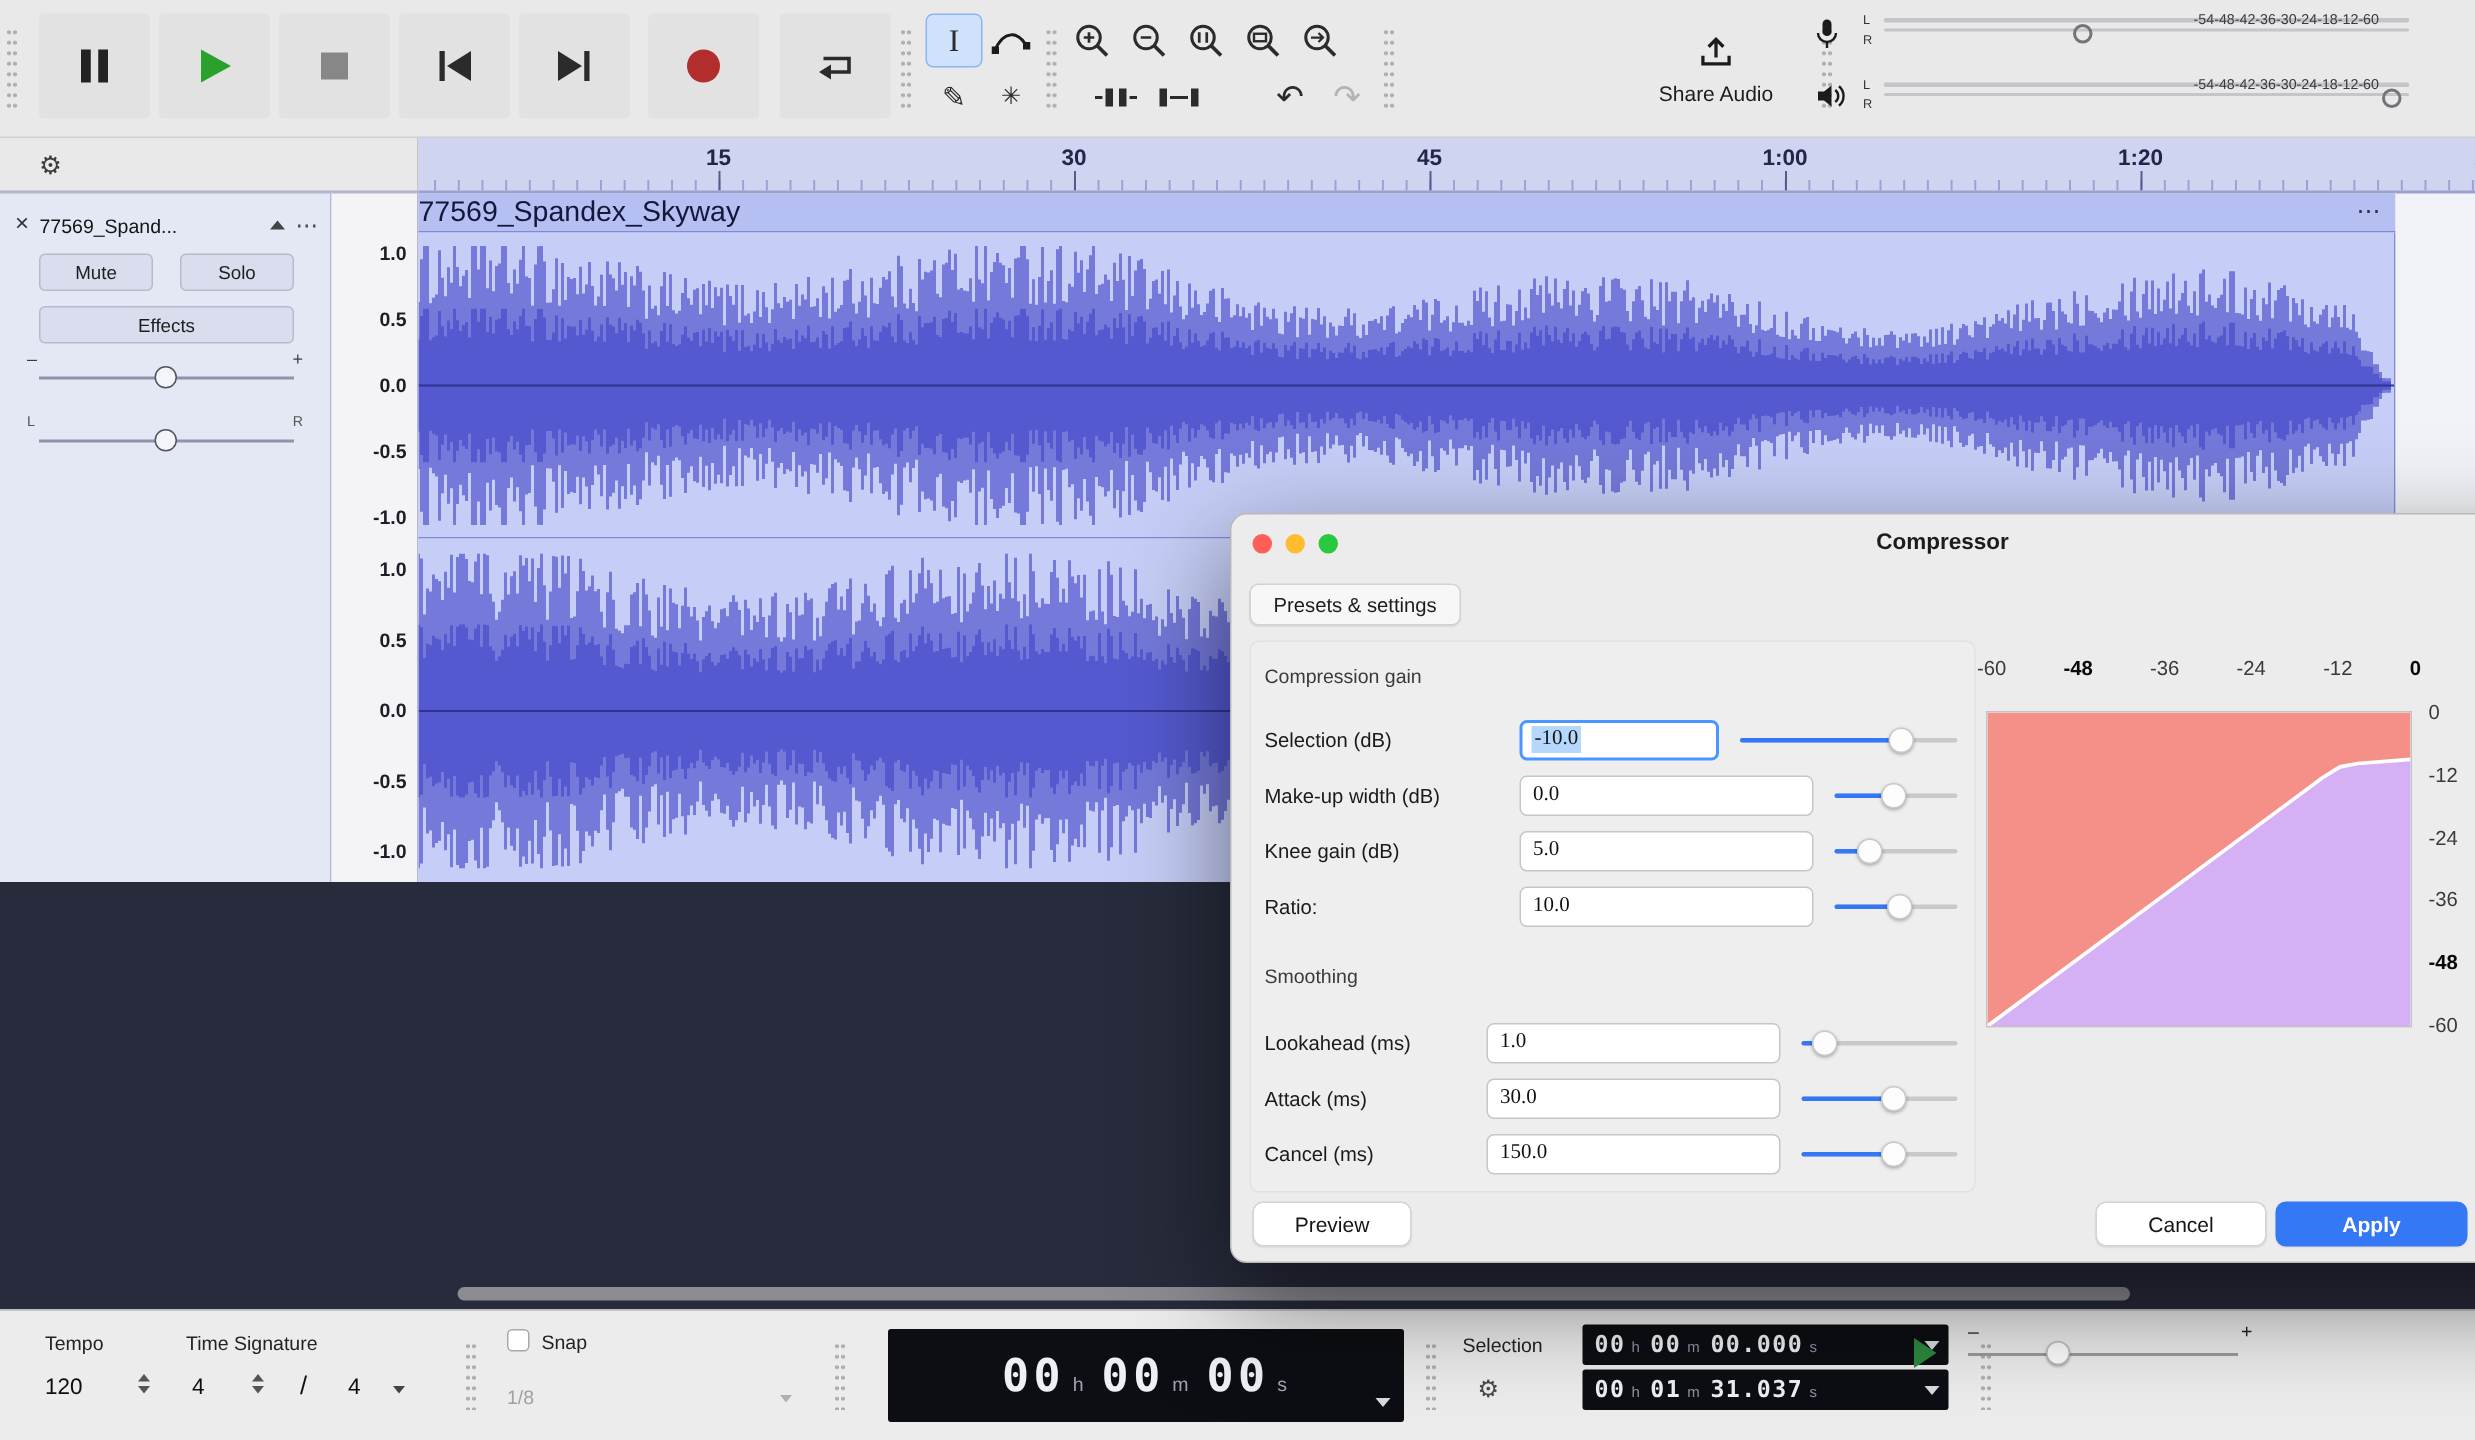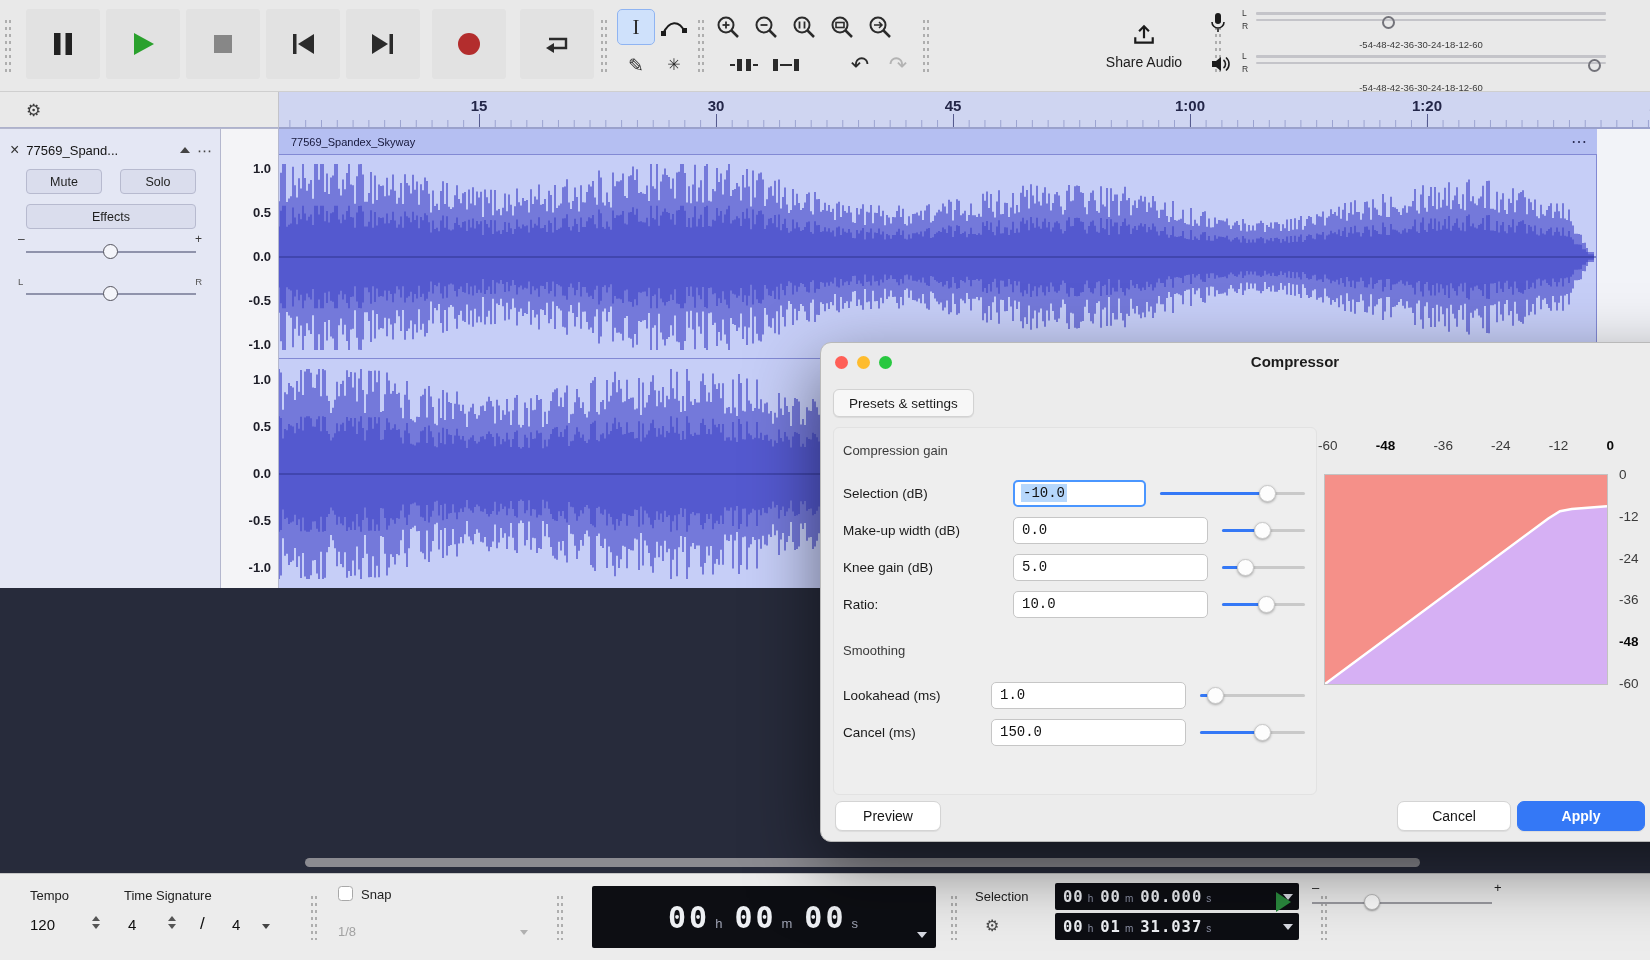--- a/index.html
+++ b/index.html
@@ -16,21 +16,21 @@
 .glyph.dim{color:#b3b3b3}
 .ibeam{font-family:"Liberation Serif",serif;font-size:21px;font-weight:400}
 .bigbtn{position:absolute;top:6px;height:80px;background:transparent;border:none;display:flex;flex-direction:column;align-items:center;justify-content:center;gap:7px}
 .bigbtn .lbl{font-size:14px;color:#1c1c1c}
 .caret{width:0;height:0;border-left:4px solid transparent;border-right:4px solid transparent;border-top:5px solid #444;display:inline-block}
 .meter-row{position:absolute;left:1210px;width:430px;height:40px}
 .meter-row .micon{position:absolute;left:0;top:8px}
 .lr{position:absolute;left:32px;top:5px;display:flex;flex-direction:column;gap:4px;font-size:8.5px;color:#333;line-height:1}
 .mbars{position:absolute;left:46px;top:8px;width:350px}
 .mbars div{height:2.5px;background:#c4c4c9;margin-bottom:4px;border-radius:1px}
-.meter-scale{position:absolute;left:46px;top:35px;width:330px;display:flex;justify-content:center;font-size:9.5px;color:#3a3a3a}
+.meter-scale{position:absolute;left:46px;top:4px;width:330px;display:flex;justify-content:flex-end;font-size:9.5px;color:#3a3a3a}
 .ring{position:absolute;width:13px;height:13px;border:2px solid #73737a;border-radius:50%}
 
 
 #ruler-left{position:absolute;top:92px;left:0;width:279px;height:36px;background:#e9e9e9;border-bottom:1px solid #aeb2cc;border-right:1px solid #c3c3c9}
 #ruler-left .gear{position:absolute;left:26px;top:8px;font-size:17px;color:#3d3d3d}
 #ruler-main{position:absolute;top:92px;left:279px;width:1371px;height:36px;background:#cfd5f1;border-bottom:1px solid #9aa1cc;
  background-image:linear-gradient(to right,#565b8f 1px,transparent 1px),linear-gradient(to right,#9aa2d0 1px,transparent 1px);
  background-size:237px 13px,15.8px 7px;background-repeat:repeat-x;background-position:-37px bottom,-37px bottom}
 .ruler-label{position:absolute;top:5px;transform:translateX(-50%);font-size:15px;font-weight:700;color:#232648}
 
@@ -47,21 +47,21 @@
 .pslider .line{position:absolute;left:0;right:0;top:7px;height:2px;background:#8f93ab}
 .pslider .knob{position:absolute;left:50%;top:0;width:15px;height:15px;margin-left:-8px;border:1.6px solid #54545e;border-radius:50%;background:#f4f5fa}
 .pslim{position:absolute;font-size:12px;color:#3c3c3c}
 .pslim.small{font-size:9.5px;color:#555}
 
 #vruler{position:absolute;top:128px;left:221px;width:58px;height:460px;background:#f4f4f7;border-right:1px solid #b4b7ce;border-top:1px solid #b4b7ce}
 .vr-label{position:absolute;right:7px;font-size:13px;font-weight:700;color:#1d1d28;line-height:1}
 
 #wave{position:absolute;top:128px;left:279px;width:1318px;height:460px;border-top:1px solid #9aa1cc}
 #clip-header{position:absolute;top:0;left:0;right:0;height:26px;background:#b5bff2;border-bottom:1px solid #8289d4;display:flex;align-items:center}
-#clip-title{font-size:11px;color:#15173a;margin-left:12px;flex:1}
+#clip-title{font-size:19px;color:#15173a;margin-left:0;flex:1}
 #clip-menu{font-size:16px;color:#2c2e55;background:none;border:none;margin-right:10px;line-height:1}
 .channel{position:absolute;left:0;right:0;background:#c6cef7;overflow:hidden;border-right:1px solid #8289d4}
 #ch1{top:26px;height:204px;border-bottom:1px solid #8289d4}
 #ch2{top:230px;height:230px}
 #wave-right{position:absolute;top:128px;left:1597px;width:53px;height:460px;background:#f2f3f8;border-top:1px solid #9aa1cc}
 
 #dark{position:absolute;top:588px;left:0;width:1650px;height:285px;background:#272b3b}
 #hscroll{position:absolute;top:270px;left:305px;width:1115px;height:9px;background:#8b8b91;border-radius:5px}
 
 
@@ -94,21 +94,21 @@
 .tl.yellow{left:36px;background:#febc2e}
 .tl.green{left:58px;background:#28c840}
 .dlg-title{position:absolute;top:10px;left:0;right:0;text-align:center;font-size:15px;font-weight:700;color:#1c1c1c}
 .presets-btn{position:absolute;left:12px;top:46px;height:28px;padding:0 15px;background:#f7f7f7;border:1px solid #d2d2d2;border-radius:6px;font-size:13.5px;color:#1c1c1c;font-family:inherit;box-shadow:0 1px 1px rgba(0,0,0,.08)}
 .ctrl-panel{position:absolute;left:12px;top:84px;width:484px;height:368px;border:1px solid #e2e2e2;border-radius:6px;background:#eeeeee}
 .section-label{position:absolute;left:22px;font-size:13px;color:#3a3a3a}
 .rows{position:absolute;left:22px;width:462px;display:flex;flex-direction:column;gap:9px}
 .drow{display:flex;align-items:center;height:28px}
 .dlabel{flex:0 0 170px;font-size:13.5px;color:#1a1a1a}
 .rows.smoothing .dlabel{flex-basis:148px}
-.dinput{flex:0 0 133px;height:27px;background:#fff;border:1px solid #c6c6c6;border-radius:5px;font-size:14px;color:#111;padding:0 8px;font-family:Liberation Mono, monospace;display:flex;align-items:center}
+.dinput{flex:0 0 133px;height:27px;background:#fff;border:1px solid #c6c6c6;border-radius:5px;font-size:14px;color:#111;padding:0 8px;font-family:Liberation Serif, serif;display:flex;align-items:center}
 input.dinput{display:inline-block;line-height:25px}
 .dinput.focused{border:2px solid #4a96ff;padding:0 6px}
 .seltext{background:var(--selhl);font-size:14px;color:#111;padding:1px 2px}
 .dslider{position:relative;flex:1;height:28px;margin-left:14px}
 .dslider .track{position:absolute;left:0;right:0;top:13px;height:3px;background:#c9c9c9;border-radius:2px}
 .dslider .fill{position:absolute;left:0;top:13px;height:3px;background:var(--accent);border-radius:2px}
 .dslider .thumb{position:absolute;top:5.5px;width:17px;height:17px;border-radius:50%;background:#fdfdfd;border:1px solid #c9c9c9;box-shadow:0 1px 2.5px rgba(0,0,0,.3)}
 #graph-xlabels{position:absolute;left:497px;top:95px;width:296px;display:flex;justify-content:space-between;font-size:13.5px;color:#3a3a3a}
 #graph-xlabels .b,#graph-ylabels .b{font-weight:700;color:#090909}
 #graph-wrap{position:absolute;left:503px;top:131px;width:284px;height:211px;border:1px solid #c2c2c2;background:#fff}
@@ -516,20 +516,29 @@
       <div class="drow">
         <span class="dlabel">Lookahead (ms)</span>
         <input class="dinput" value="1.0" style="">
         <div class="dslider">
             <div class="track"></div>
             <div class="fill" style="width: 8%;"></div>
             <div class="thumb" style="left: calc(8% - 1.4px);"></div>
           </div>
       </div>
       <div class="drow">
+        <span class="dlabel">Attack (ms)</span>
+        <input class="dinput" value="30.0" style="">
+        <div class="dslider">
+            <div class="track"></div>
+            <div class="fill" style="width: 61%;"></div>
+            <div class="thumb" style="left: calc(61% - 10.4px);"></div>
+          </div>
+      </div>
+      <div class="drow">
         <span class="dlabel">Cancel (ms)</span>
         <input class="dinput" value="150.0" style="">
         <div class="dslider">
             <div class="track"></div>
             <div class="fill" style="width: 61%;"></div>
             <div class="thumb" style="left: calc(61% - 10.4px);"></div>
           </div>
       </div>
     </div>
 

